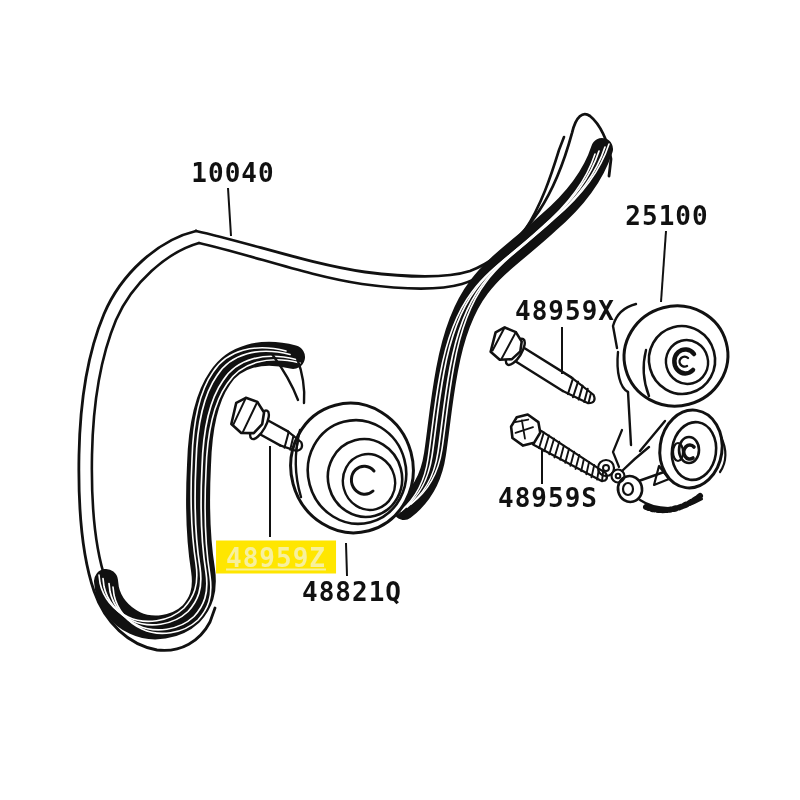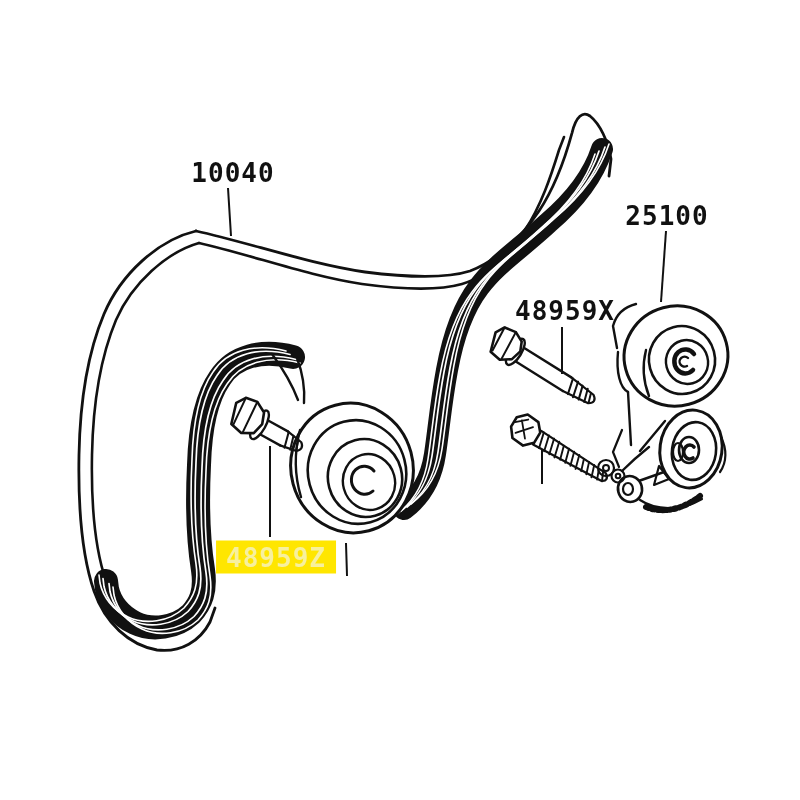--- a/index.html
+++ b/index.html
@@ -132,14 +132,16 @@
       <path d="M 562,327 L 562,374"></path>
       <path d="M 542,484 L 542,449"></path>
       <path d="M 270,446 L 270,537"></path>
       <path d="M 347,576 L 346,543"></path>
     </g>
   </svg>
 
   <div class="part-label" style="left:233px;top:173px;">10040</div>
   <div class="part-label" style="left:667px;top:216px;">25100</div>
   <div class="part-label" style="left:565px;top:311px;text-align:center;">48959X</div>
-  <div class="part-label highlighted" style="left:276px;top:557px;">48959Z</div>
+  <div class="part-label" style="left:548px;top:498px;">48959S</div>
+  <div class="part-label highlighted" style="left:276px;top:557px;text-decoration:underline;">48959Z</div>
+  <div class="part-label" style="left:352px;top:592px;">48821Q</div>
 </div>
 
 </body></html>

